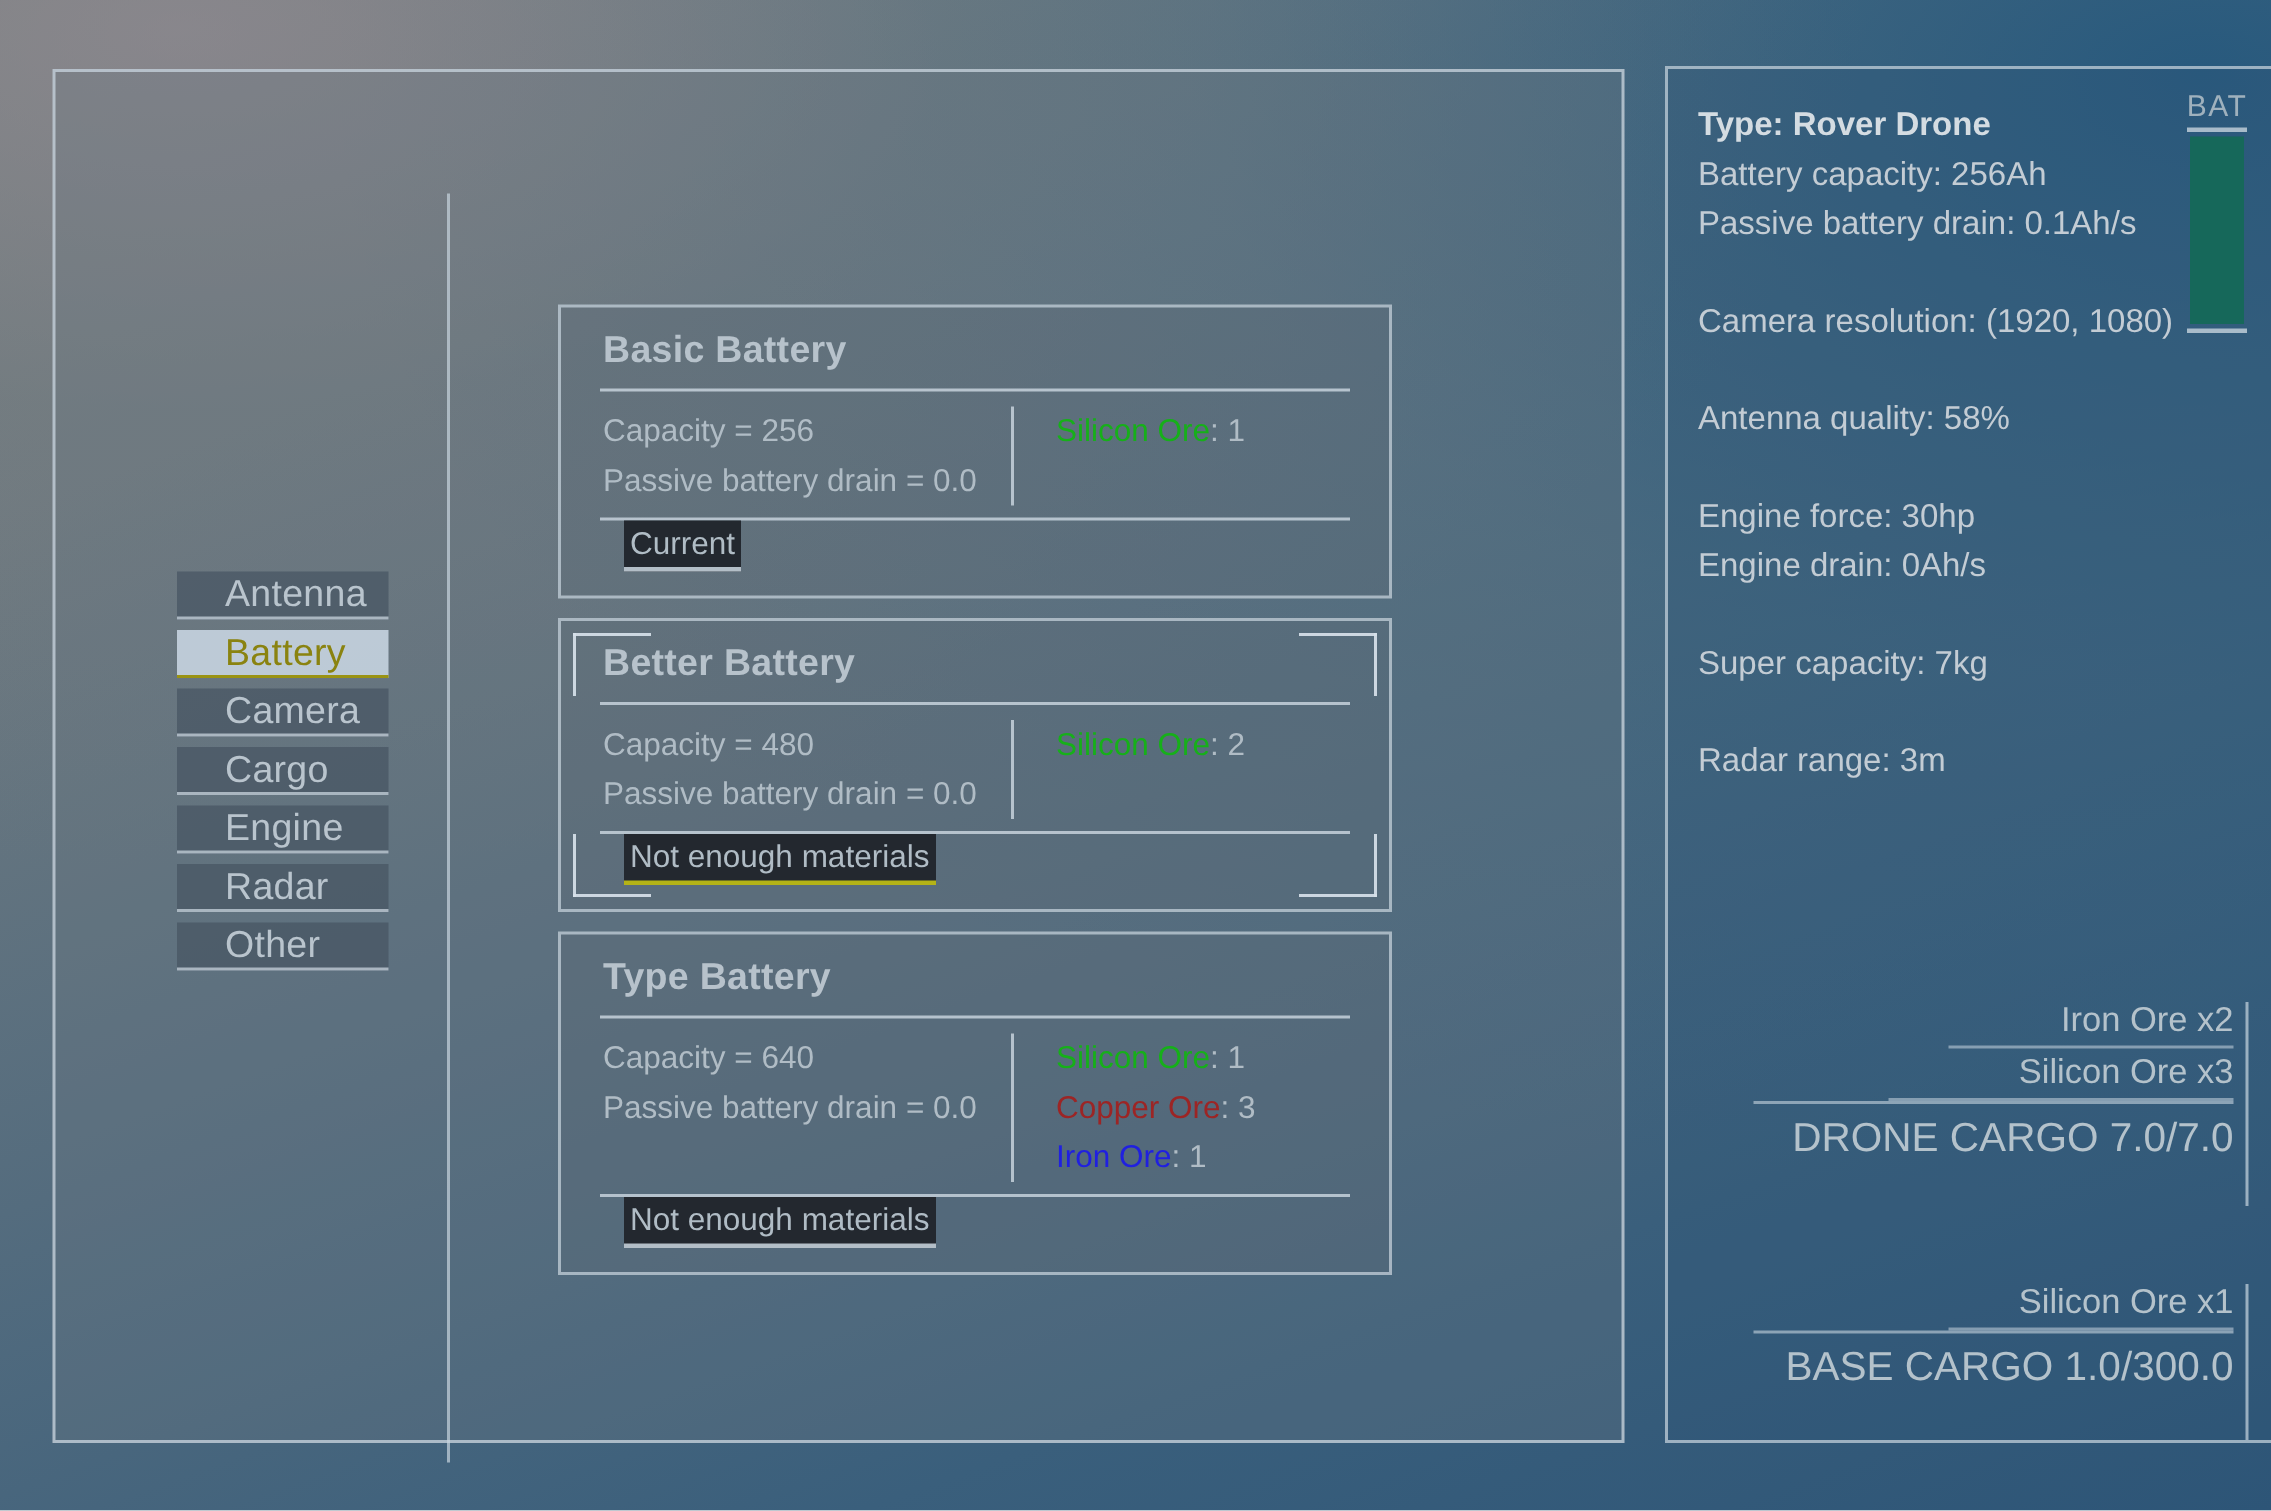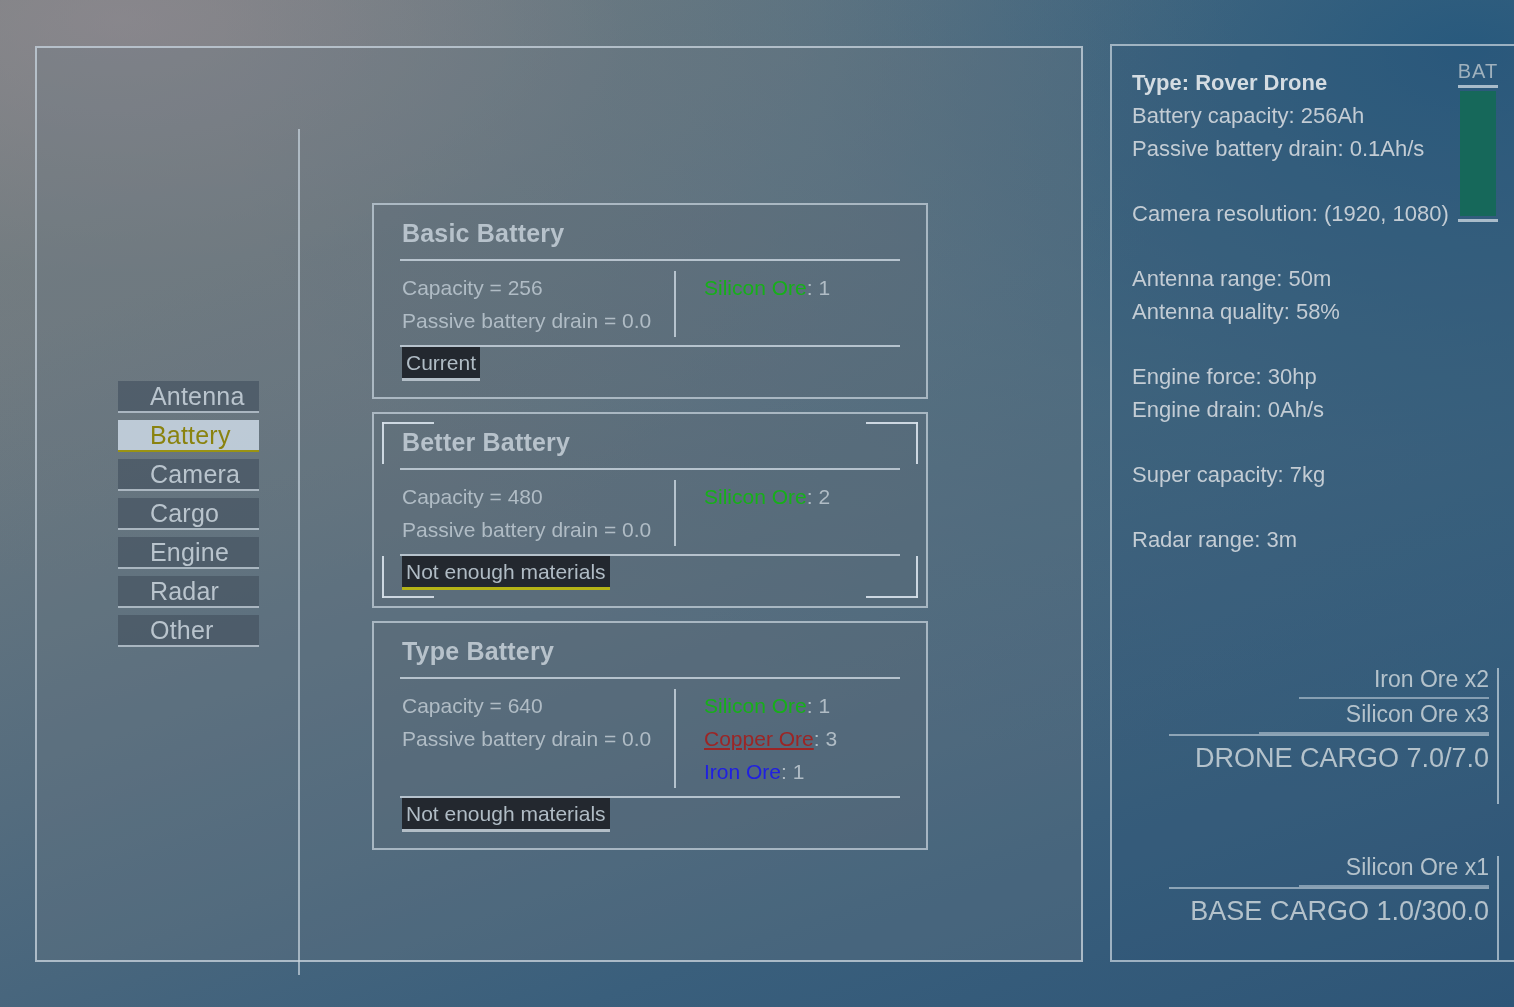--- a/index.html
+++ b/index.html
@@ -101,21 +101,21 @@
     font-size: 21px;
     color: #b0bcc5;
     line-height: 33px;
     white-space: nowrap;
   }
   .mats {
     padding-left: 28px;
     border-left: 2px solid rgba(205,216,226,0.80);
   }
   .mats .num { color: #b0bcc5; }
-  .badge-row { padding: 0 16px 16px 0; }
+  .badge-row { padding: 0 16px 16px 0; margin-left: 14px; }
   .badge {
     display: inline-block;
     background: #23282f;
     color: #b0bcc5;
     font-size: 21px;
     line-height: 27px;
     padding: 2px 4px 2px 4px;
     margin-left: 28px;
     border-bottom: 3px solid rgba(205,216,226,0.85);
   }
@@ -301,40 +301,39 @@
         <div class="card">
           <div class="card-title">Type Battery</div>
           <div class="hrule"></div>
           <div class="card-body">
             <div class="stats">
               <div>Capacity = 640</div>
               <div>Passive battery drain = 0.0</div>
             </div>
             <div class="mats">
               <div><span style="color: rgb(22, 176, 25);">Silicon Ore</span><span class="num">: </span><span class="num">1</span></div>
-              <div><span style="color: rgb(156, 37, 37); text-decoration: underline;">Copper Ore</span><span class="num">: </span><span class="num">3</span></div>
+              <div><span style="color: rgb(156, 37, 37);">Copper Ore</span><span class="num">: </span><span class="num">3</span></div>
               <div><span style="color: rgb(32, 32, 224);">Iron Ore</span><span class="num">: </span><span class="num">1</span></div>
             </div>
           </div>
           <div class="hrule"></div>
           <div class="badge-row"><span class="badge">Not enough materials</span></div>
         </div>
       </div>
   </div>
 
   <div class="info-panel">
 
     <div class="stat-list">
       <div class="line head">Type: Rover Drone</div>
       <div class="line">Battery capacity: 256Ah</div>
       <div class="line">Passive battery drain: 0.1Ah/s</div>
       <div class="gap"></div>
       <div class="line">Camera resolution: (1920, 1080)</div>
       <div class="gap"></div>
-      <div class="line">Antenna range: 50m</div>
       <div class="line">Antenna quality: 58%</div>
       <div class="gap"></div>
       <div class="line">Engine force: 30hp</div>
       <div class="line">Engine drain: 0Ah/s</div>
       <div class="gap"></div>
       <div class="line">Super capacity: 7kg</div>
       <div class="gap"></div>
       <div class="line">Radar range: 3m</div>
     </div>
 

